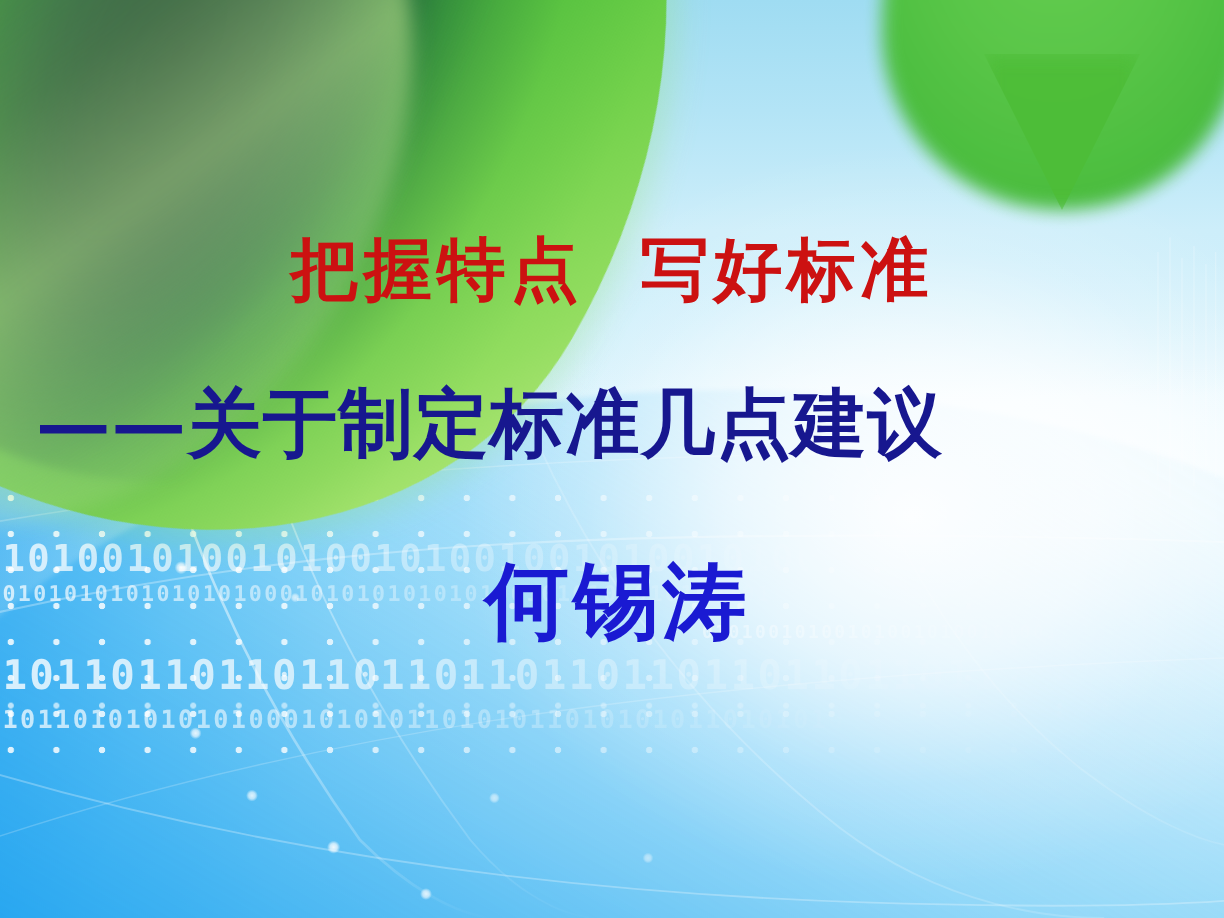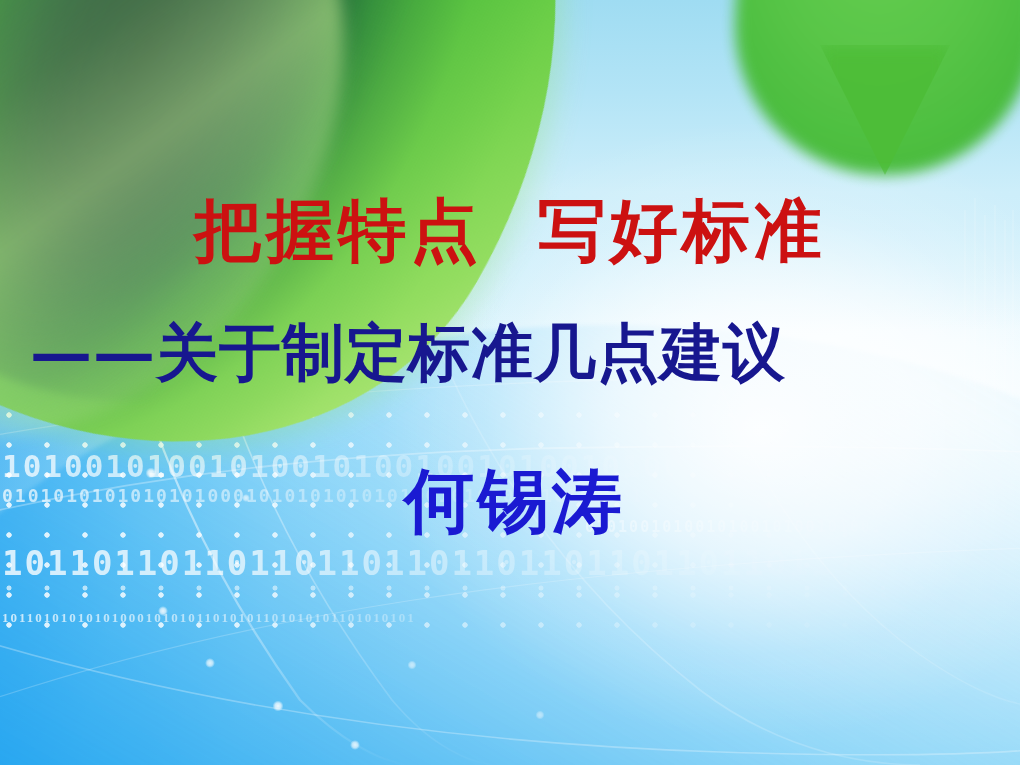--- a/index.html
+++ b/index.html
@@ -148,30 +148,29 @@
     font-size: 34px;
     width: 1010px;
     -webkit-mask-image: linear-gradient(95deg,
         rgba(0,0,0,1) 0%, rgba(0,0,0,0.85) 25%,
         rgba(0,0,0,0.45) 48%, rgba(0,0,0,0.12) 70%, rgba(0,0,0,0) 88%);
     mask-image: linear-gradient(95deg,
         rgba(0,0,0,1) 0%, rgba(0,0,0,0.85) 25%,
         rgba(0,0,0,0.45) 48%, rgba(0,0,0,0.12) 70%, rgba(0,0,0,0) 88%);
   }
   .bin-d {
-    left: 2px; top: 610px;
-    font-size: 13px;
+    left: 2px; top: 588px;
+    font-size: 21px;
     width: 1010px;
     -webkit-mask-image: linear-gradient(95deg,
         rgba(0,0,0,0.92) 0%, rgba(0,0,0,0.62) 26%,
         rgba(0,0,0,0.28) 48%, rgba(0,0,0,0) 72%);
     mask-image: linear-gradient(95deg,
         rgba(0,0,0,0.92) 0%, rgba(0,0,0,0.62) 26%,
         rgba(0,0,0,0.28) 48%, rgba(0,0,0,0) 72%);
-    font-family: Liberation Serif, serif;
   }
   .bin-e {
     left: 585px; top: 518px;
     font-size: 15px;
     color: rgba(255,255,255,0.55);
     width: 420px;
     -webkit-mask-image: linear-gradient(95deg,
         rgba(0,0,0,0.8) 0%, rgba(0,0,0,0.3) 45%, rgba(0,0,0,0) 80%);
     mask-image: linear-gradient(95deg,
         rgba(0,0,0,0.8) 0%, rgba(0,0,0,0.3) 45%, rgba(0,0,0,0) 80%);
@@ -261,21 +260,21 @@
     inset: 0;
     z-index: 40;
   }
   .t-main {
     position: absolute;
     left: 0; right: 0;
     top: 196px;
     text-align: center;
     font-family: "DejaVu Serif", "Liberation Serif", serif;
     font-weight: bold;
-    font-size: 68px;
+    font-size: 57px;
     line-height: 1;
     color: #cc1111;
     letter-spacing: 4px;
     white-space: pre;
   }
   .t-sub {
     position: absolute;
     left: 0; right: 0;
     top: 322px;
     font-family: "DejaVu Serif", "Liberation Serif", serif;

